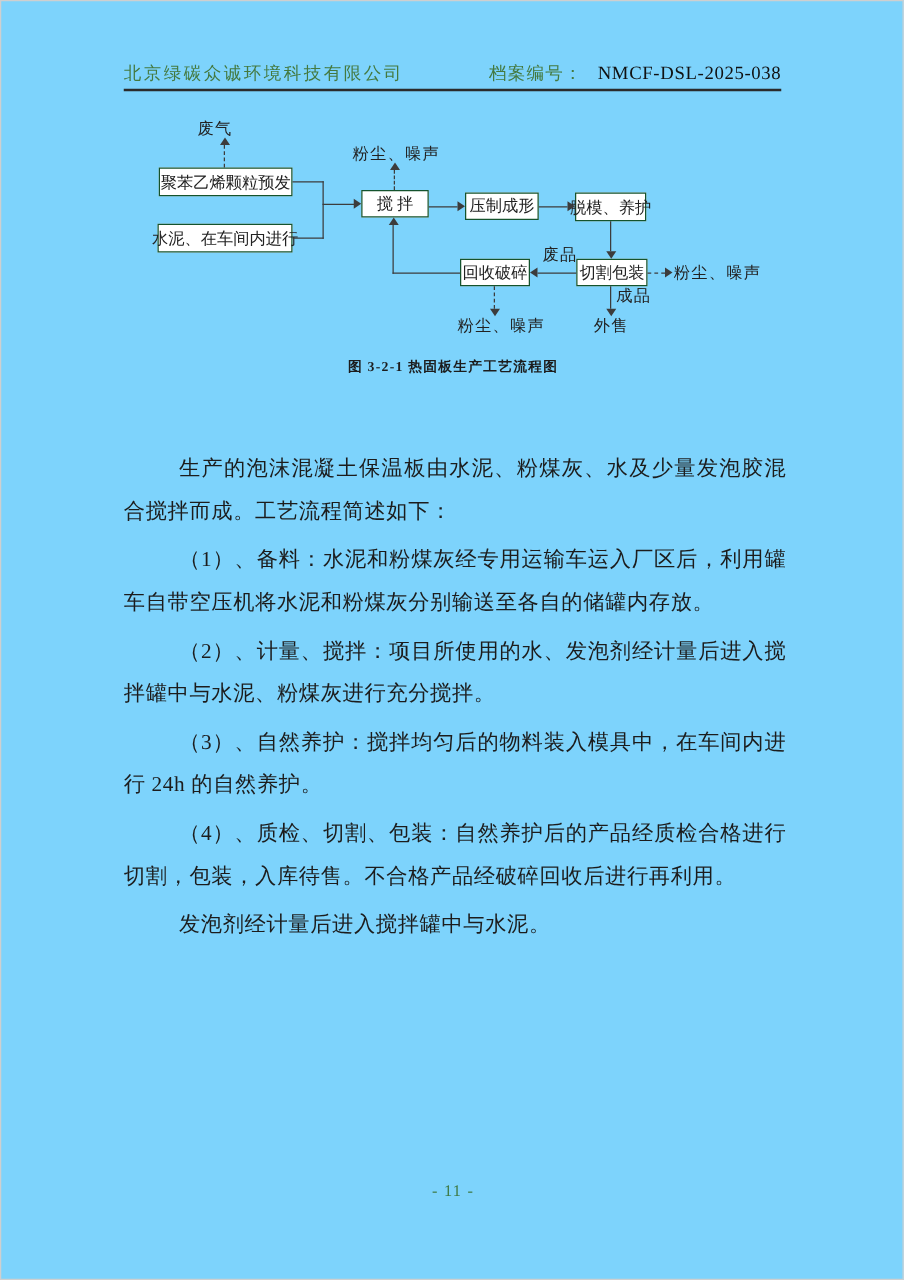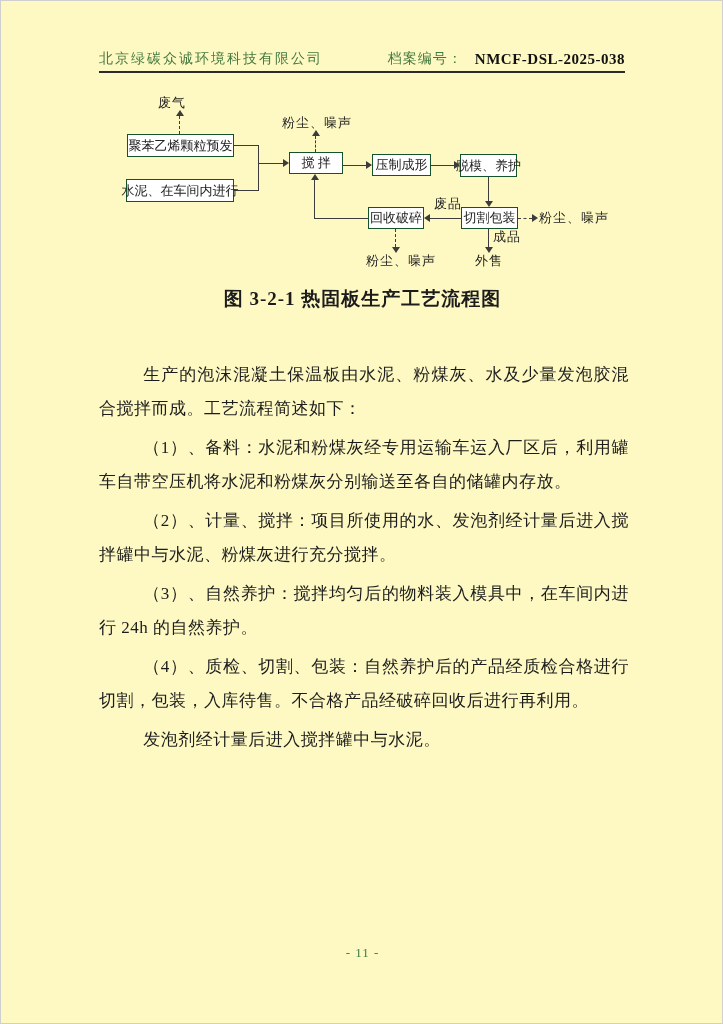--- a/index.html
+++ b/index.html
@@ -1,38 +1,38 @@
 <!DOCTYPE html>
 <html><head>
 <meta charset="utf-8">
 <style>
   html,body { margin:0; padding:0; background:#e8e8e8; }
   * { box-sizing:border-box; }
   .page {
     position:relative;
     width:723px; height:1024px;
     margin:0 auto;
-    background:#fef9c3;
+    background:#7dd3fc;
     border:1px solid #cfcfcf;
     font-family:"Liberation Serif","DejaVu Serif",serif;
     color:#1c1c1c;
     overflow:hidden;
   }
 
   
   .hdr {
     position:absolute; left:98px; right:97px; top:46px; height:26px;
     display:flex; justify-content:space-between; align-items:flex-end;
     border-bottom:2px solid #2b2b2b;
     padding-bottom:3px;
   }
   .hdr .company { font-size:14px; letter-spacing:2px; color:#44793f; }
   .hdr .right  { display:flex; align-items:flex-end; gap:12px; }
   .hdr .arch-label { font-size:14px; letter-spacing:1px; color:#44793f; }
-  .hdr .arch-no { font-size:15px; font-weight:bold; color:#111; letter-spacing:0.5px; }
+  .hdr .arch-no { font-size:15px; font-weight:normal; color:#111; letter-spacing:0.5px; }
 
   
   .fc { position:absolute; left:0; top:88px; width:723px; height:200px; }
   .nd {
     position:absolute; border:1px solid #14532d; background:#fff;
     display:flex; align-items:center; justify-content:center;
     font-size:13px; color:#222; white-space:nowrap;
   }
   .lb { position:absolute; font-size:13px; color:#222; white-space:nowrap; letter-spacing:1px; }
   .sl { position:absolute; background:#3c3c3c; }
@@ -57,21 +57,21 @@
   .lb-dustmix   { left:281px; top:25px; }
   .lb-scrap     { left:433px; top:106px; }
   .lb-dustcut   { left:538px; top:120px; }
   .lb-product   { left:492px; top:139px; }
   .lb-sale      { left:474px; top:163px; }
   .lb-dustrec   { left:365px; top:163px; }
 
   
   .caption {
     position:absolute; left:0; top:285px; width:723px;
-    text-align:center; font-weight:bold; font-size:19px; letter-spacing:1px;
+    text-align:center; font-weight:bold; font-size:11px; letter-spacing:1px;
   }
   .heading {
     position:absolute; left:98px; top:321px; width:530px;
     font-weight:bold; font-size:17px; letter-spacing:0.5px; text-indent:2.6em;
   }
   .bodytext { position:absolute; left:98px; top:357px; width:530px; }
   .bodytext p {
     margin:0 0 5px 0;
     font-size:17px; line-height:34px;
     text-align:justify; text-justify:inter-ideograph;

